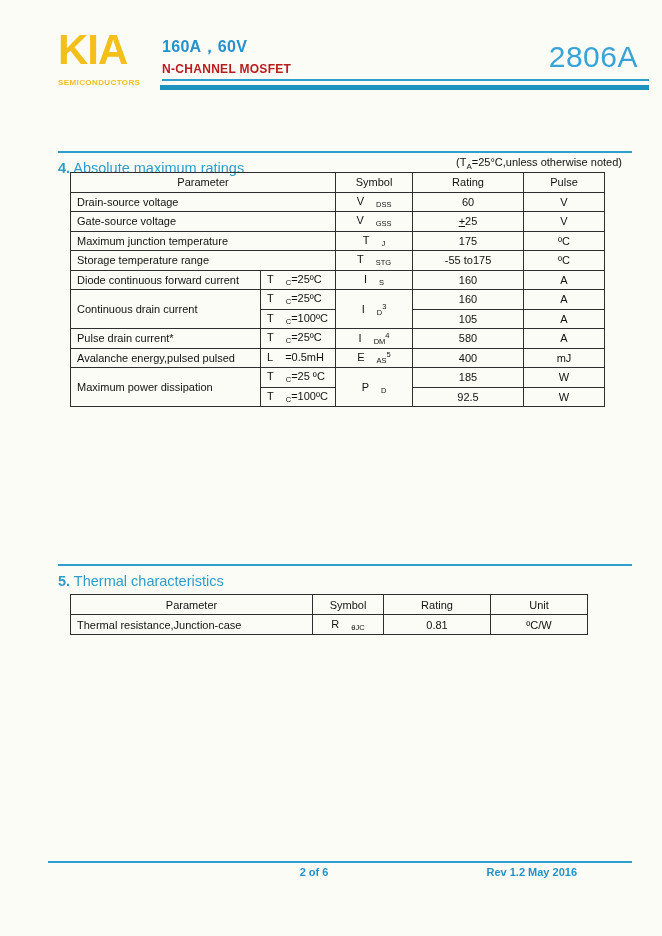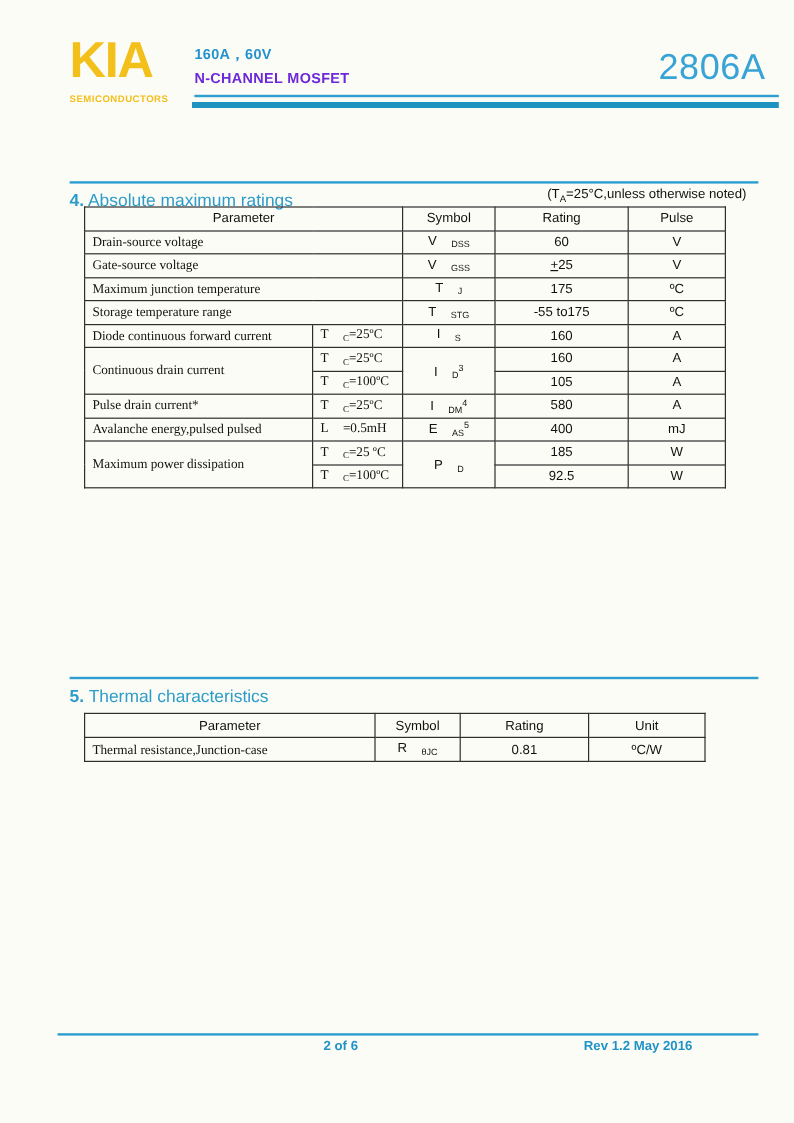--- a/index.html
+++ b/index.html
@@ -15,22 +15,22 @@
   .brand { position:absolute; left:58px; top:26px; width:110px; }
   .brand-name {
     font-size:42px; font-weight:bold; letter-spacing:-1px;
     color:#f2bf1b; line-height:48px;
   }
   .brand-sub {
     font-size:8px; letter-spacing:0.4px; color:#f2bf1b; margin-top:4px;
     font-weight:bold;
   }
   .prod-lines { position:absolute; left:162px; top:37px; }
-  .prod-line1 { font-size:12px; font-weight:bold; color:#2391cd; letter-spacing:0.3px; }
-  .prod-line2 { font-size:12px; font-weight:bold; color:#6d28d9; margin-top:4px; letter-spacing:0.3px; }
+  .prod-line1 { font-size:16px; font-weight:bold; color:#2391cd; letter-spacing:0.3px; }
+  .prod-line2 { font-size:12px; font-weight:bold; color:#b91c1c; margin-top:4px; letter-spacing:0.3px; }
   .part-no {
     position:absolute; right:24px; top:40px;
     font-size:30px; color:#38a3d6; letter-spacing:0.5px;
   }
   .rule-thin  { position:absolute; left:162px; top:79px;  width:487px; height:2px; background:#2c9ecf; }
   .rule-thick { position:absolute; left:160px; top:85px;  width:489px; height:5px; background:#1f93c0; }
 
   
   .section { position:absolute; left:58px; font-size:14.5px; color:#2d9cca;margin-top:30px; }
   .section .num { font-weight:bold; }
@@ -48,31 +48,31 @@
 
   
   table { border-collapse:collapse; table-layout:fixed; font-size:11px; color:#111; }
   td {
     border:1px solid #2e2e2e;
     height:19.5px; padding:0 6px;
     vertical-align:middle;
     white-space:nowrap; overflow:hidden;
   }
   td.c { text-align:center; padding:0 2px; }
-  td.l { text-align:left;font-family:Liberation Serif, serif; }
+  td.l { text-align:left; }
   #abs-table { position:absolute; left:70px; top:172px; width:534px; }
   #thermal-table { position:absolute; left:70px; top:594px; width:517px; }
   #thermal-table td { height:20px; }
   sub.s { font-size:7.5px; vertical-align:-2px; letter-spacing:0;margin-left:12px; }
   sup.s { font-size:7.5px; vertical-align:4px; }
   .pm { text-decoration:underline; }
 
   
   .footer-rule { position:absolute; left:48px; top:861px; width:584px; height:2px; background:#2c9ecf; }
-  .footer-page { position:absolute; left:234px; top:866px; width:100px; text-align:center;
+  .footer-page { position:absolute; left:264px; top:866px; width:100px; text-align:center;
                  font-size:11px; font-weight:bold; color:#1f93c8; }
   .footer-rev  { position:absolute; right:85px; top:866px;
                  font-size:11px; font-weight:bold; color:#1f93c8; }
 </style>
 </head>
 <body>
 
 <div class="brand">
   <div class="brand-name">KIA</div>
   <div class="brand-sub">SEMICONDUCTORS</div>

